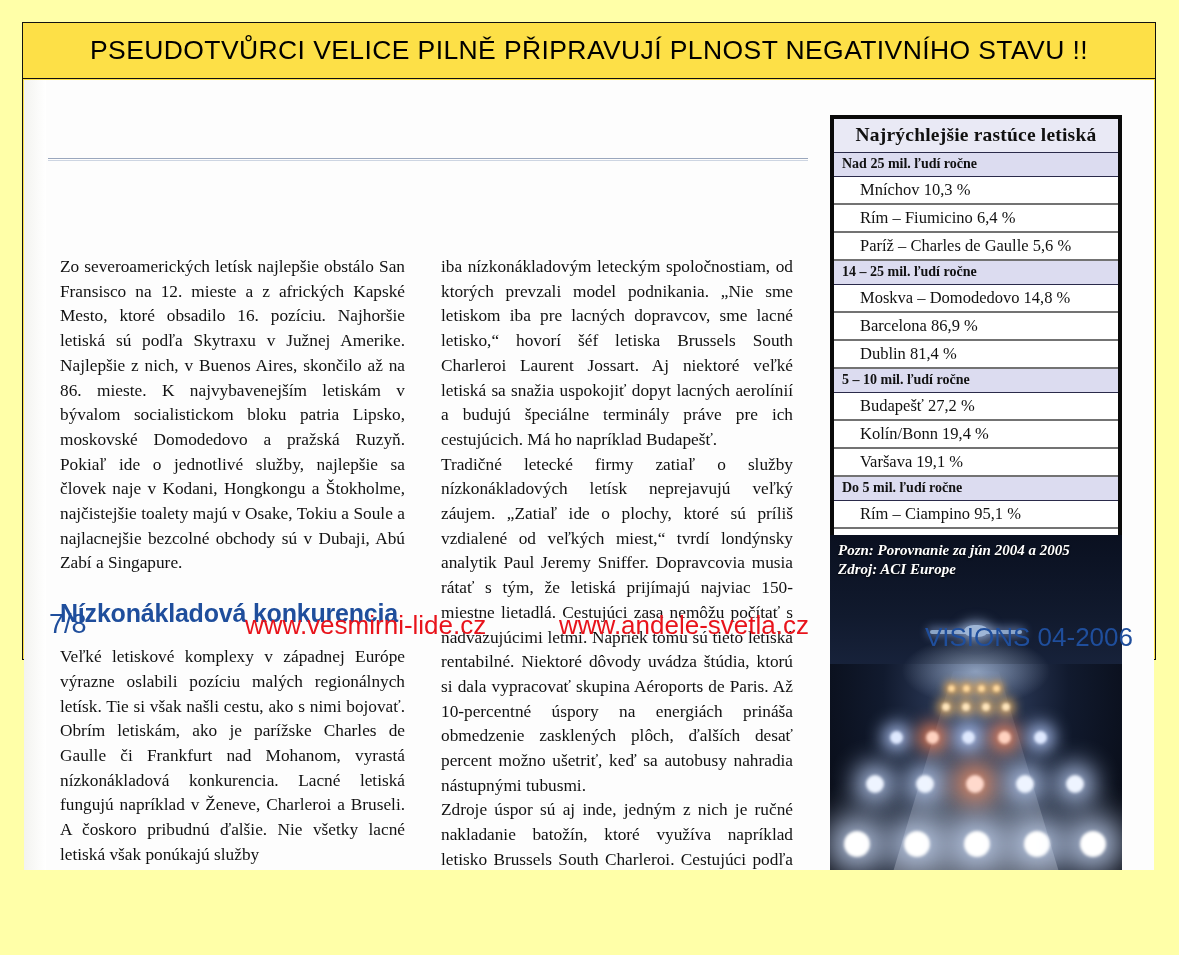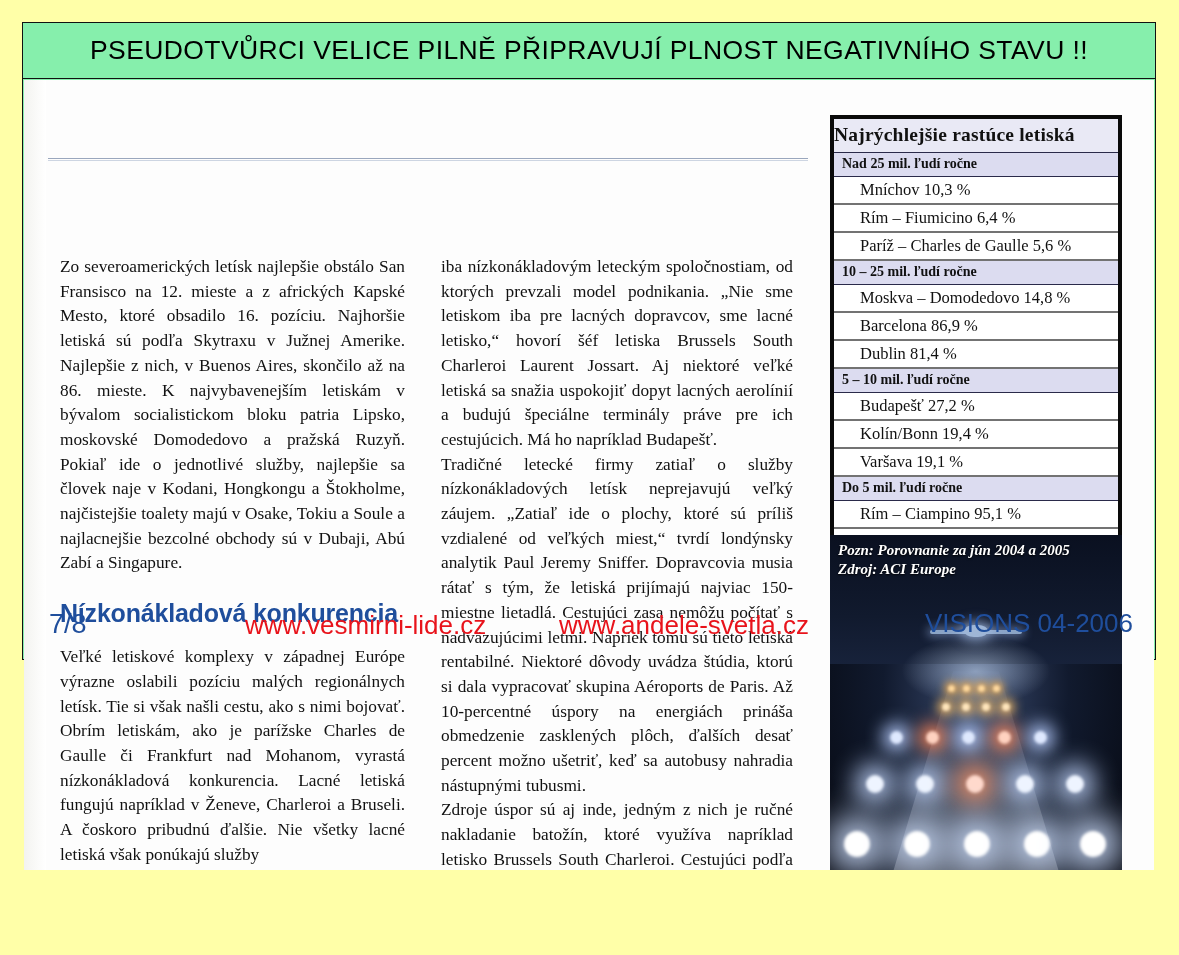--- a/index.html
+++ b/index.html
@@ -19,21 +19,21 @@
     width: 1179px;
     height: 955px;
     background: #ffffa8;
   }
   .sheet {
     position: absolute;
     left: 22px;
     top: 22px;
     width: 1134px;
     height: 638px;
-    background: #86efac;
+    background: #fde047;
     border: 1px solid #111;
     box-sizing: border-box;
     text-decoration: underline;
   }
   .headline {
     position: absolute;
     left: 0; top: 0;
     width: 100%;
     height: 56px;
     box-sizing: border-box;
@@ -117,20 +117,21 @@
   }
   .tbl {
     width: 100%;
     border-collapse: collapse;
     background: #ffffff;
     font-size: 16.5px;
     color: #111;
   }
   .tbl .title {
     background: #e9e9f5;
+    text-align: center;
     font-weight: bold;
     font-size: 19.5px;
     padding: 5px 0 6px 0;
     border-bottom: 1px solid #2a2a4a;
     letter-spacing: 0.2px;
     margin-left: 32px;
   }
   .tbl .grp {
     background: #dcdcf0;
     font-weight: bold;
@@ -245,21 +246,21 @@
     position: absolute;
     left: 536px;
     top: 13px;
     font-family: "Liberation Sans", sans-serif;
     font-size: 26px;
     color: #e8131b;
   }
   .visions {
     position: absolute;
     right: 22px;
-    top: 11px;
+    top: 25px;
     font-family: "Liberation Sans", sans-serif;
     font-size: 26px;
     color: #1f4e9c;
   }
 </style>
 </head>
 <body>
 
 <div class="page">
   <div class="sheet">
@@ -296,21 +297,21 @@
                 <td>Mníchov 10,3 %</td>
               </tr>
           <tr class="row">
                 <td>Rím – Fiumicino 6,4 %</td>
               </tr>
           <tr class="row">
                 <td>Paríž – Charles de Gaulle 5,6 %</td>
               </tr>
 
           <tr>
-                <td class="grp">10 – 25 mil. ľudí ročne</td>
+                <td class="grp">14 – 25 mil. ľudí ročne</td>
               </tr>
           <tr class="row">
                 <td>Moskva – Domodedovo 14,8 %</td>
               </tr>
           <tr class="row">
                 <td>Barcelona 86,9 %</td>
               </tr>
           <tr class="row">
                 <td>Dublin 81,4 %</td>
               </tr>

